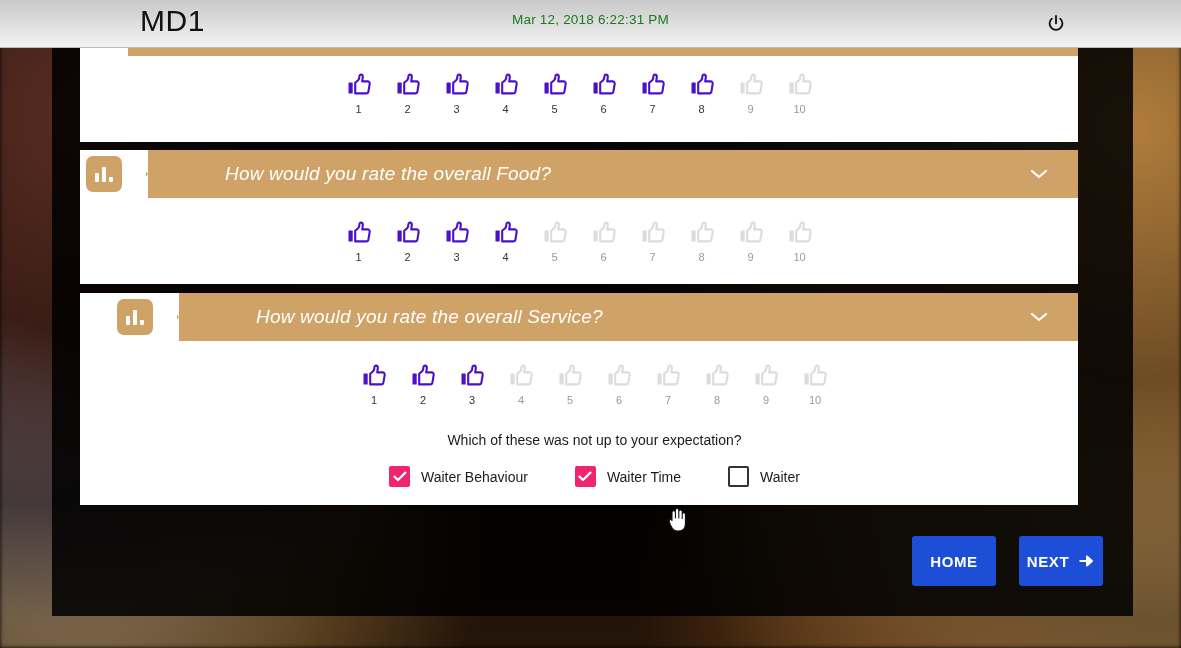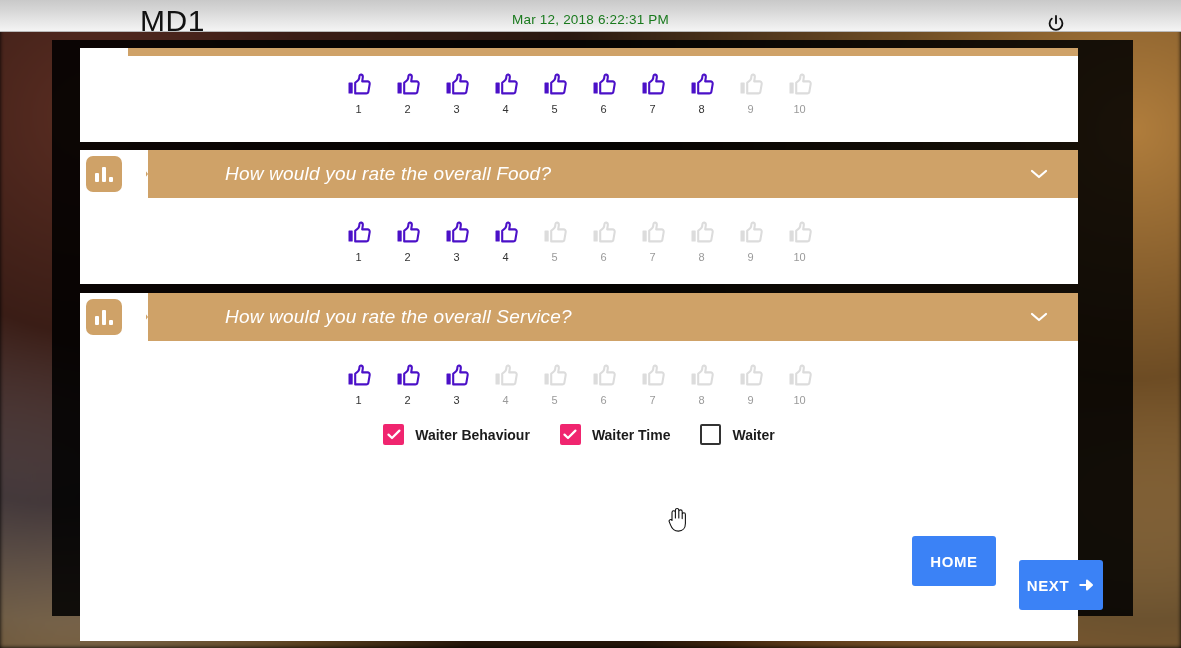--- a/index.html
+++ b/index.html
@@ -25,21 +25,21 @@
     filter: blur(2px);
   }
   #bg-dim {
     position: absolute;
     left: 52px; top: 40px; right: 48px; bottom: 32px;
     background: rgba(0,0,0,0.86);
   }
 
   
   #topbar {
-    position: absolute; left: 0; top: 0; width: 1181px; height: 32px;
+    position: absolute; left: 0; top: 0; width: 1181px; height: 48px;
     background: linear-gradient(180deg, #c9c9c9 0%, #d5d5d5 30%, #e9e9e9 75%, #f4f4f4 100%);
     border-bottom: 1px solid #b9b9b9;
     z-index: 40;
   }
   #app-title {
     position: absolute; left: 140px; top: 4px;
     font-size: 30px; font-weight: 400; color: #111;
     letter-spacing: 0.5px;
   }
   #topbar-datetime {
@@ -68,21 +68,21 @@
     overflow: hidden;
   }
 
   
   #card-0 { top: 0px; height: 94px; }
   #card-0 .clip-strip {
     position: absolute; left: 48px; top: 0; right: 0; height: 8px;
     background: #cfa268;
   }
   #card-1 { top: 102px; height: 134px; }
-  #card-2 { top: 245px; height: 348px; }
+  #card-2 { top: 245px; height: 212px; padding-left: 31px; }
 
   
   .q-header {
     position: relative; height: 48px; width: 100%;
     background: #cfa268;
     display: flex; align-items: center;
   }
   .q-badge-wrap {
     position: absolute; left: 0; top: 0; width: 66px; height: 48px;
     background: #fff;
@@ -138,22 +138,21 @@
   .rating-item.off .num { color: #9a9a9a; }
 
   
   .followup-question {
     margin-top: 26px; text-align: center;
     font-size: 14px; color: #1b1b1b;
   }
   .followup-options {
     margin-top: 18px;
     display: flex; justify-content: center; align-items: center;
-    gap: 30px;
-    font-weight: bold;
+    gap: 47px;
   }
   .opt { display: flex; align-items: center; gap: 11px; cursor: pointer; }
   .opt .box {
     width: 21px; height: 21px; border-radius: 2px;
     display: flex; align-items: center; justify-content: center;
   }
   .opt .box.checked { background: #f0256f; }
   .opt .box.unchecked { background: #fff; border: 2px solid #333; }
   .opt .label { font-size: 14px; color: #1b1b1b; }
 
@@ -163,31 +162,31 @@
     z-index: 60; pointer-events: none;
   }
 
   
   #footer-buttons {
     position: absolute; left: 0; top: 536px; width: 1181px; height: 60px;
     z-index: 30;
   }
   .action-button {
     position: absolute; top: 0; height: 50px;
-    background: #3b82f6;
+    background: #1d4ed8;
     color: #fff; border: none;
     font-family: "Liberation Sans", sans-serif;
     font-size: 15px; font-weight: bold; letter-spacing: 0.6px;
     border-radius: 3px;
     display: flex; align-items: center; justify-content: center;
     gap: 10px;
     cursor: pointer;
   }
   #home-button { left: 912px; width: 84px; }
-  #next-button { left: 1019px; width: 84px; margin-top: 24px; }
+  #next-button { left: 1019px; width: 84px; }
 </style>
 </head>
 <body>
 
 <div id="bg-photo"></div>
 <div id="bg-dim"></div>
 
 <div id="topbar">
   <div id="app-title">MD1</div>
   <div id="topbar-datetime">Mar 12, 2018 6:22:31 PM</div>
@@ -509,20 +508,21 @@
           <span class="thumb">
             <svg width="26" height="26" viewBox="0 0 26 26">
               <rect x="2.5" y="10.5" width="4.2" height="11" rx="0.6" fill="#dcdcdc"></rect>
               <path d="M9.2 21.4 L9.2 10.6 C11.6 9.4 13.4 7.2 13.4 4.6 C13.4 3.2 14.3 2.4 15.3 2.6 C16.4 2.8 17 3.9 16.8 5.4 L16.2 9.4 L21.6 9.4 C23 9.4 23.9 10.5 23.7 11.8 L22.4 19.6 C22.2 20.8 21.3 21.4 20.2 21.4 Z" fill="none" stroke="#dcdcdc" stroke-width="2.1" stroke-linejoin="round"></path>
             </svg>
           </span>
           <span class="num">10</span>
         </div>
       </div>
 
+    <div class="followup-question">Which of these was not up to your expectation?</div>
     <div class="followup-options" id="followup-options">
         <div class="opt">
           <span class="box checked">
             <svg width="14" height="11" viewBox="0 0 14 11">
               <path d="M1.5 5.6 L5 9 L12.4 1.6" stroke="#fff" stroke-width="2.2" fill="none" stroke-linecap="round" stroke-linejoin="round"></path>
             </svg>
           </span>
           <span class="label">Waiter Behaviour</span>
         </div>
         <div class="opt">

